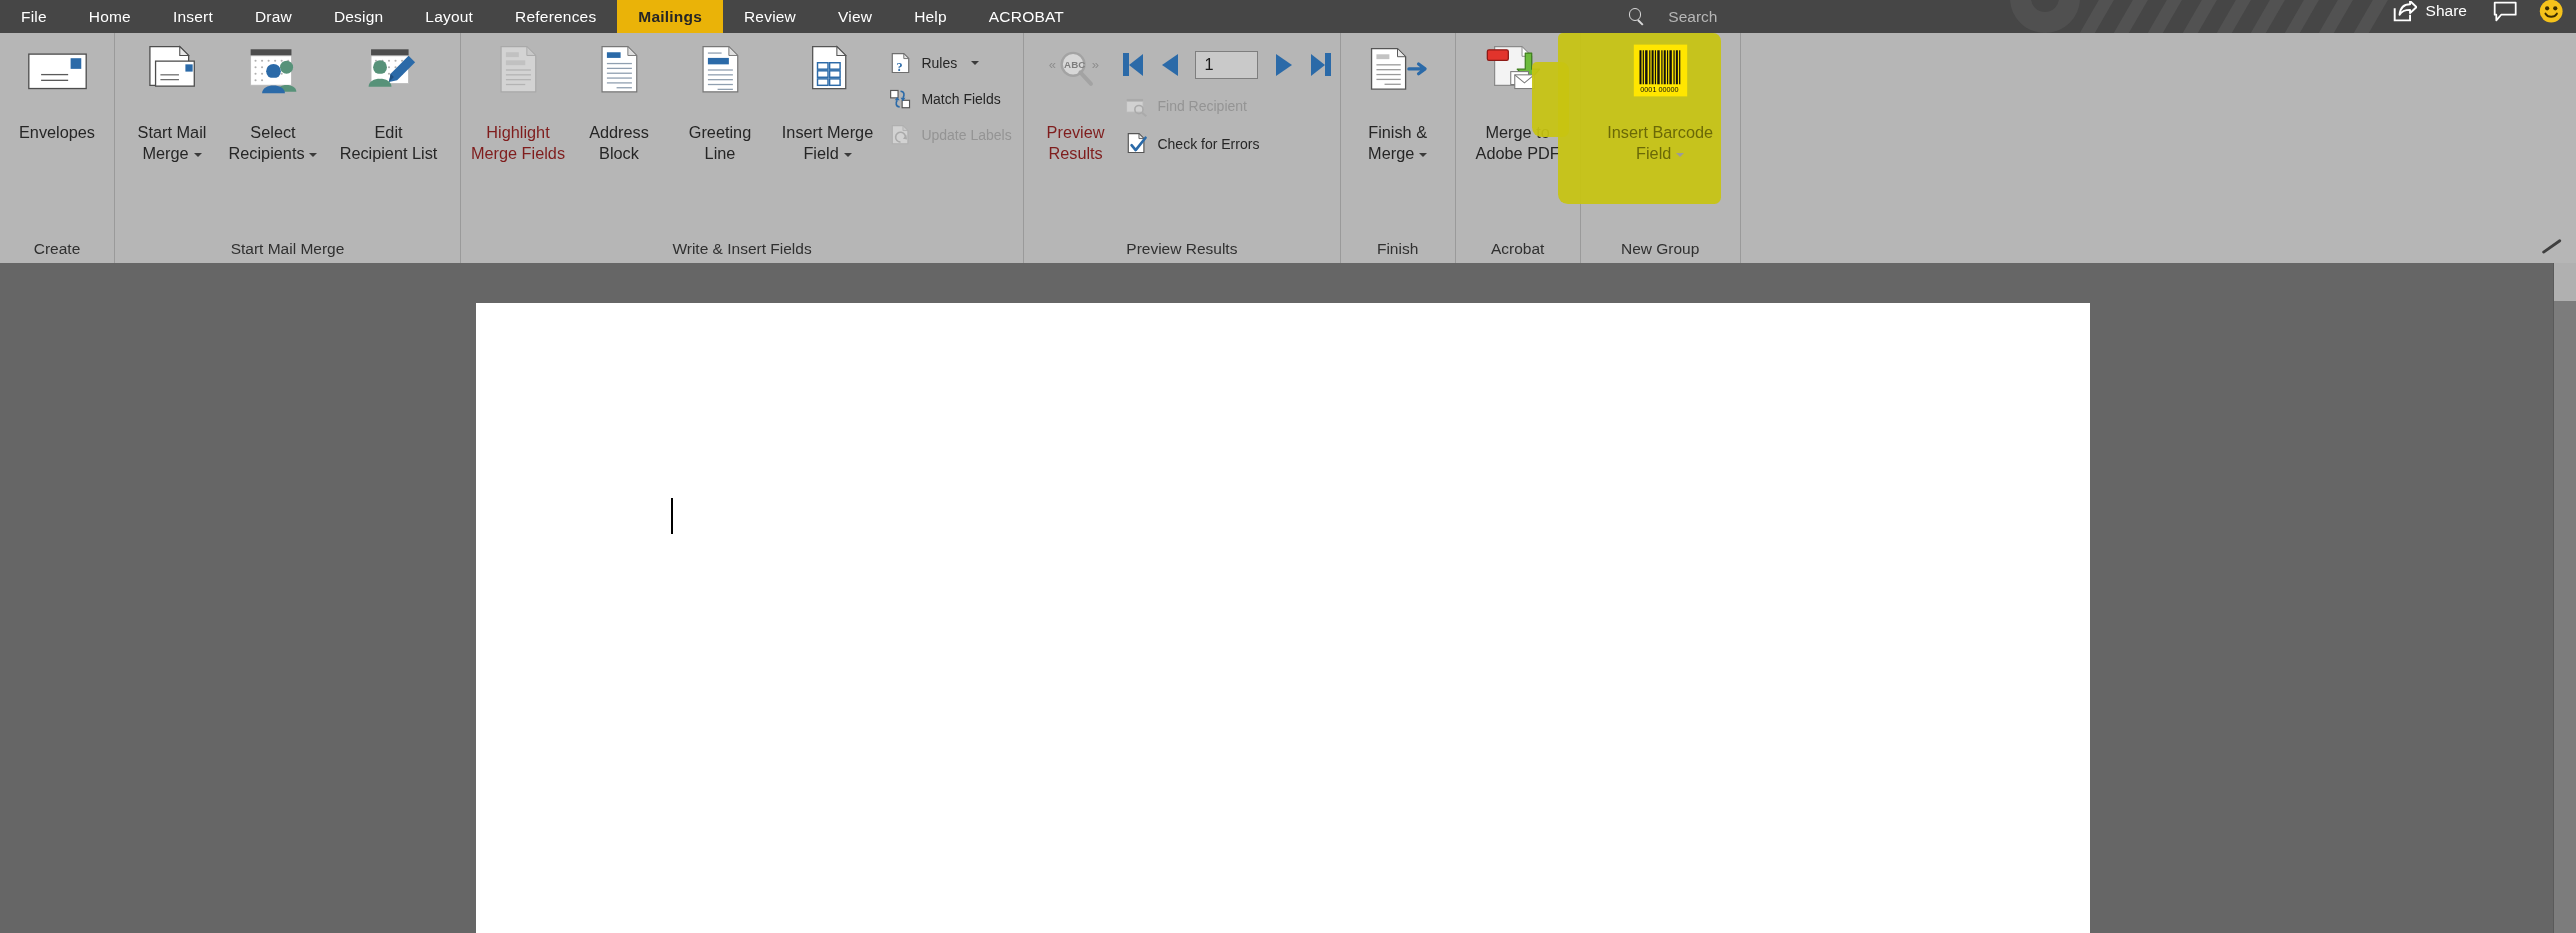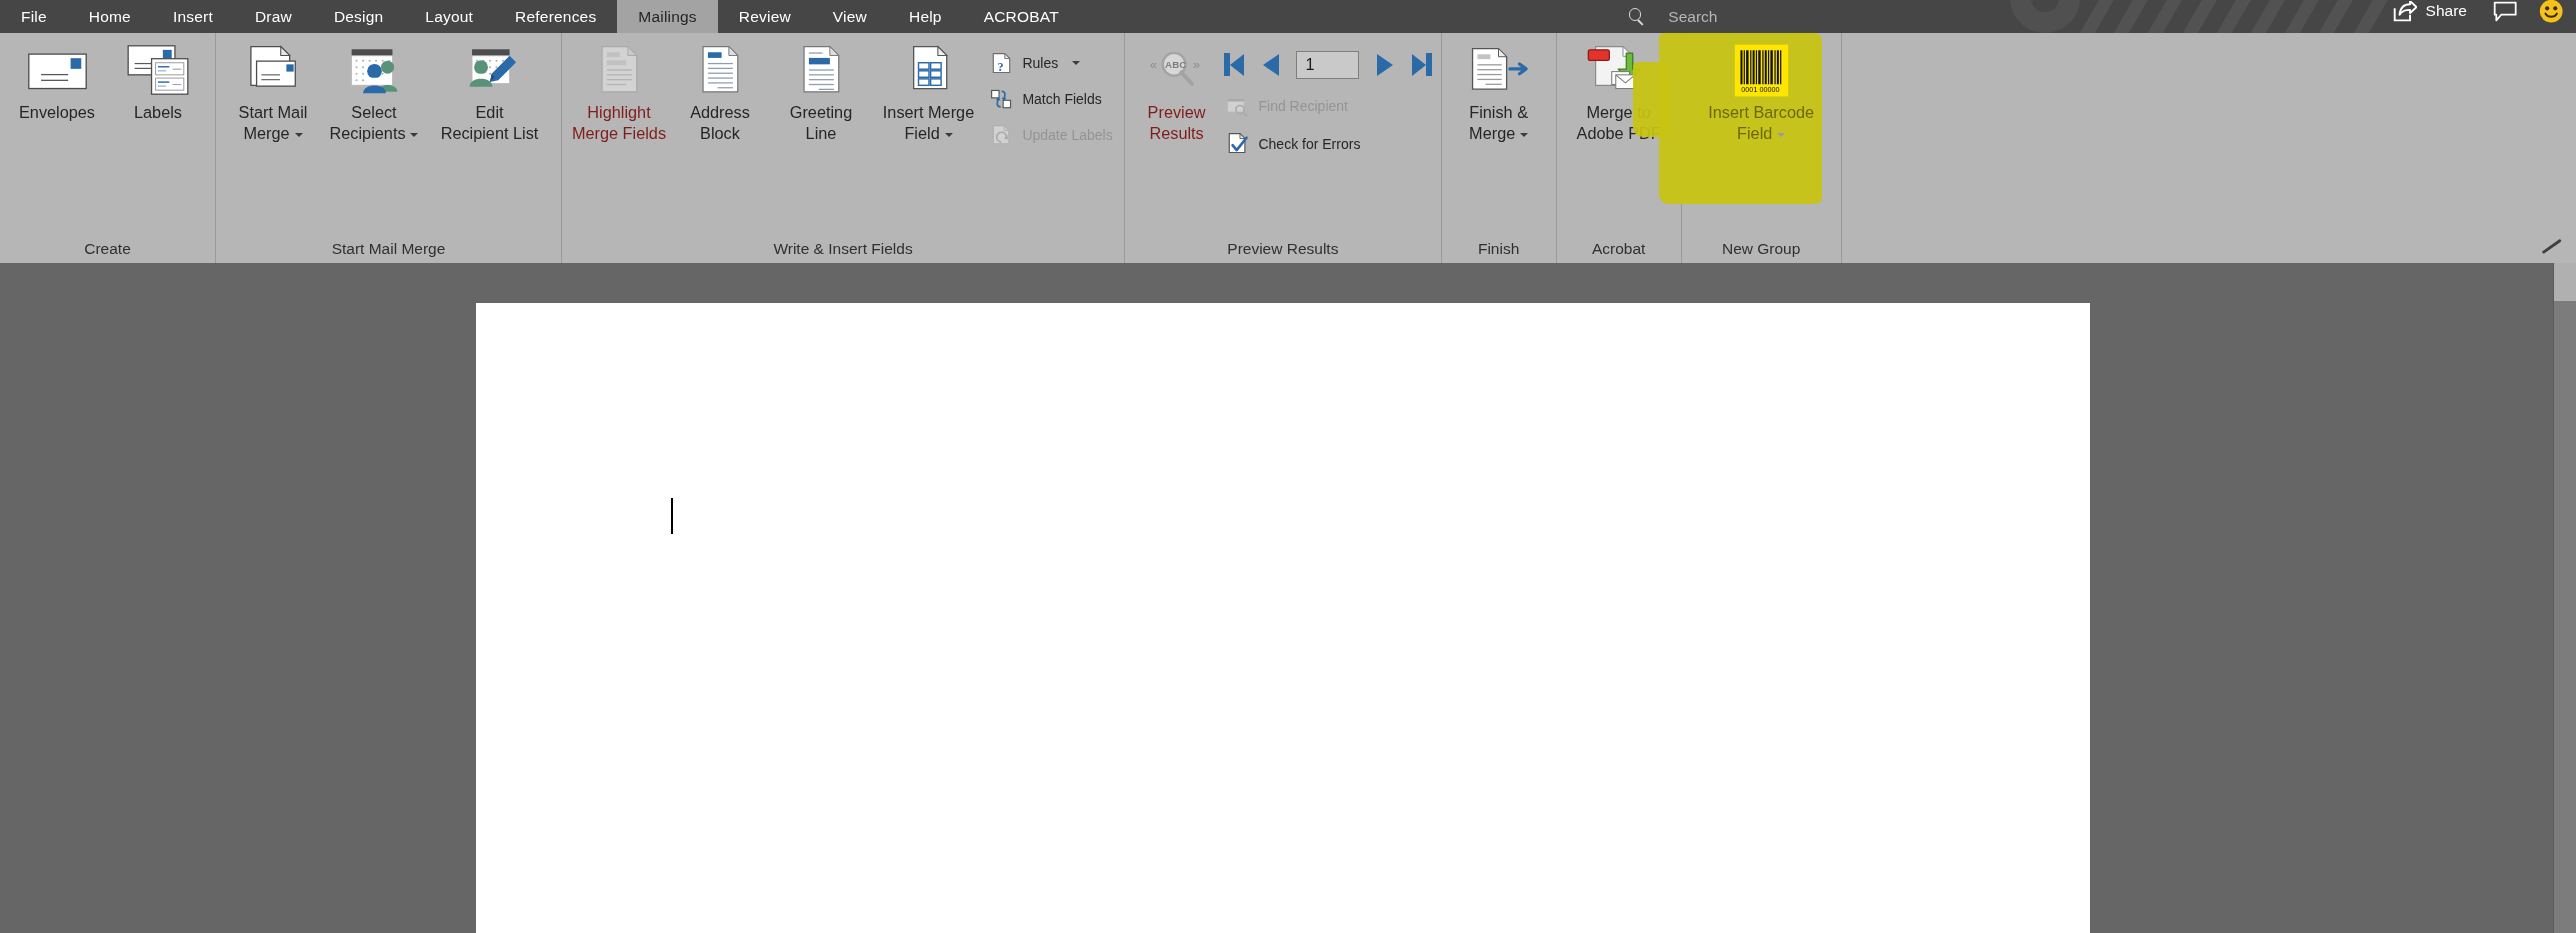--- a/index.html
+++ b/index.html
@@ -29,21 +29,21 @@
   .tabs {
     position: absolute; left: 0; top: 0; height: 33px;
     display: flex; align-items: stretch;
   }
   .tab {
     display: flex; align-items: center; justify-content: center;
     padding: 12px 21px; height: 33px;
     color: #ffffff; font-size: 15.5px; letter-spacing: 0.2px;
     white-space: nowrap; cursor: default;
   }
-  .tab.active { background: #a3a3a3; color: #262626; }
+  .tab.active { background: #eab308; color: #262626; font-weight: bold; }
 
   .searchbox {
     position: absolute; top: 0; height: 33px; display: flex; align-items: center; gap: 7.3px;
     color: #b7b7b7; font-size: 15.5px;
   }
   .search-ico { width: 16.3px; height: 16.3px; position: relative; display:inline-block; }
   .search-ico::before {
     content:""; position:absolute; left:0.8px; top:0px; width:10.6px; height:10.6px;
     border:1.6px solid #d8d8d8; border-radius:50%;
   }
@@ -80,21 +80,21 @@
   }
 
   
   .bigbtn {
     width: 101px; min-height: 130px;
     display: flex; flex-direction: column; align-items: center;
     padding-top: 4.9px; cursor: default;
   }
   .bigbtn .ico { height: 52px; display:flex; align-items:center; justify-content:center; }
   .bigbtn .lbl {
-    margin-top: 6px; font-size: 16.3px; color: #262626; line-height: 1.28;
+    margin-top: 26px; font-size: 16.3px; color: #262626; line-height: 1.28;
     text-align: center; white-space: pre-line;
   }
   .bigbtn.disabled .lbl { color: #7f1d1d; }
   .bigbtn.disabled .ico { opacity: .45; }
 
   
   .smallcol { display: flex; flex-direction: column; gap: 8.1px; padding-top: 9.8px; }
   .smallbtn { display: flex; align-items: center; gap: 9px; height: 28px; padding: 0 4.9px; cursor: default; }
   .smallbtn .slbl { font-size: 14px; color: #262626; white-space: nowrap; }
   .smallbtn.disabled .slbl { color: #949494; }
@@ -249,40 +249,20 @@
               <svg width="59" height="41" viewBox="0 0 72 50">
                 <rect x="1" y="5" width="70" height="42" fill="#ffffff" stroke="#4d4d4d" stroke-width="1.6"></rect>
                 <rect x="52" y="10" width="13" height="13" fill="#2b6aa8"></rect>
                 <line x1="16" y1="30" x2="49" y2="30" stroke="#5a5a5a" stroke-width="1.6"></line>
                 <line x1="16" y1="37" x2="49" y2="37" stroke="#5a5a5a" stroke-width="1.6"></line>
               </svg>
             </div>
             <div class="lbl">Envelopes</div>
           </div>
 
-          <div class="bigbtn">
-            <div class="ico">
-              <svg width="62" height="50" viewBox="0 0 76 62">
-                <rect x="1" y="1" width="58" height="36" fill="#ffffff" stroke="#4d4d4d" stroke-width="1.6"></rect>
-                <rect x="44" y="6" width="11" height="11" fill="#2b6aa8"></rect>
-                <line x1="9" y1="23" x2="33" y2="23" stroke="#5a5a5a" stroke-width="1.5"></line>
-                <line x1="9" y1="29" x2="33" y2="29" stroke="#5a5a5a" stroke-width="1.5"></line>
-                <rect x="30" y="17" width="45" height="44" fill="#ffffff" stroke="#4d4d4d" stroke-width="1.6"></rect>
-                <rect x="35" y="22" width="35" height="15" fill="#fff" stroke="#9a9a9a" stroke-width="1.2"></rect>
-                <line x1="38" y1="27" x2="52" y2="27" stroke="#2b6aa8" stroke-width="1.8"></line>
-                <line x1="38" y1="32" x2="48" y2="32" stroke="#8fa9c4" stroke-width="1.4"></line>
-                <line x1="56" y1="30" x2="67" y2="30" stroke="#8fa9c4" stroke-width="1.4"></line>
-                <rect x="35" y="41" width="35" height="15" fill="#fff" stroke="#9a9a9a" stroke-width="1.2"></rect>
-                <line x1="38" y1="46" x2="52" y2="46" stroke="#2b6aa8" stroke-width="1.8"></line>
-                <line x1="38" y1="51" x2="48" y2="51" stroke="#8fa9c4" stroke-width="1.4"></line>
-                <line x1="56" y1="49" x2="67" y2="49" stroke="#8fa9c4" stroke-width="1.4"></line>
-              </svg>
-            </div>
-            <div class="lbl">Labels</div>
-          </div>
         </div>
         <div class="group-label">Create</div>
       </div>
 
       <div class="group">
         <div class="group-body">
           <div class="bigbtn">
             <div class="ico">
               <svg width="59" height="50" viewBox="0 0 72 62">
                 <path d="M8 2 H45 L56 13 V50 H8 Z" fill="#ffffff" stroke="#4d4d4d" stroke-width="1.6"></path>

